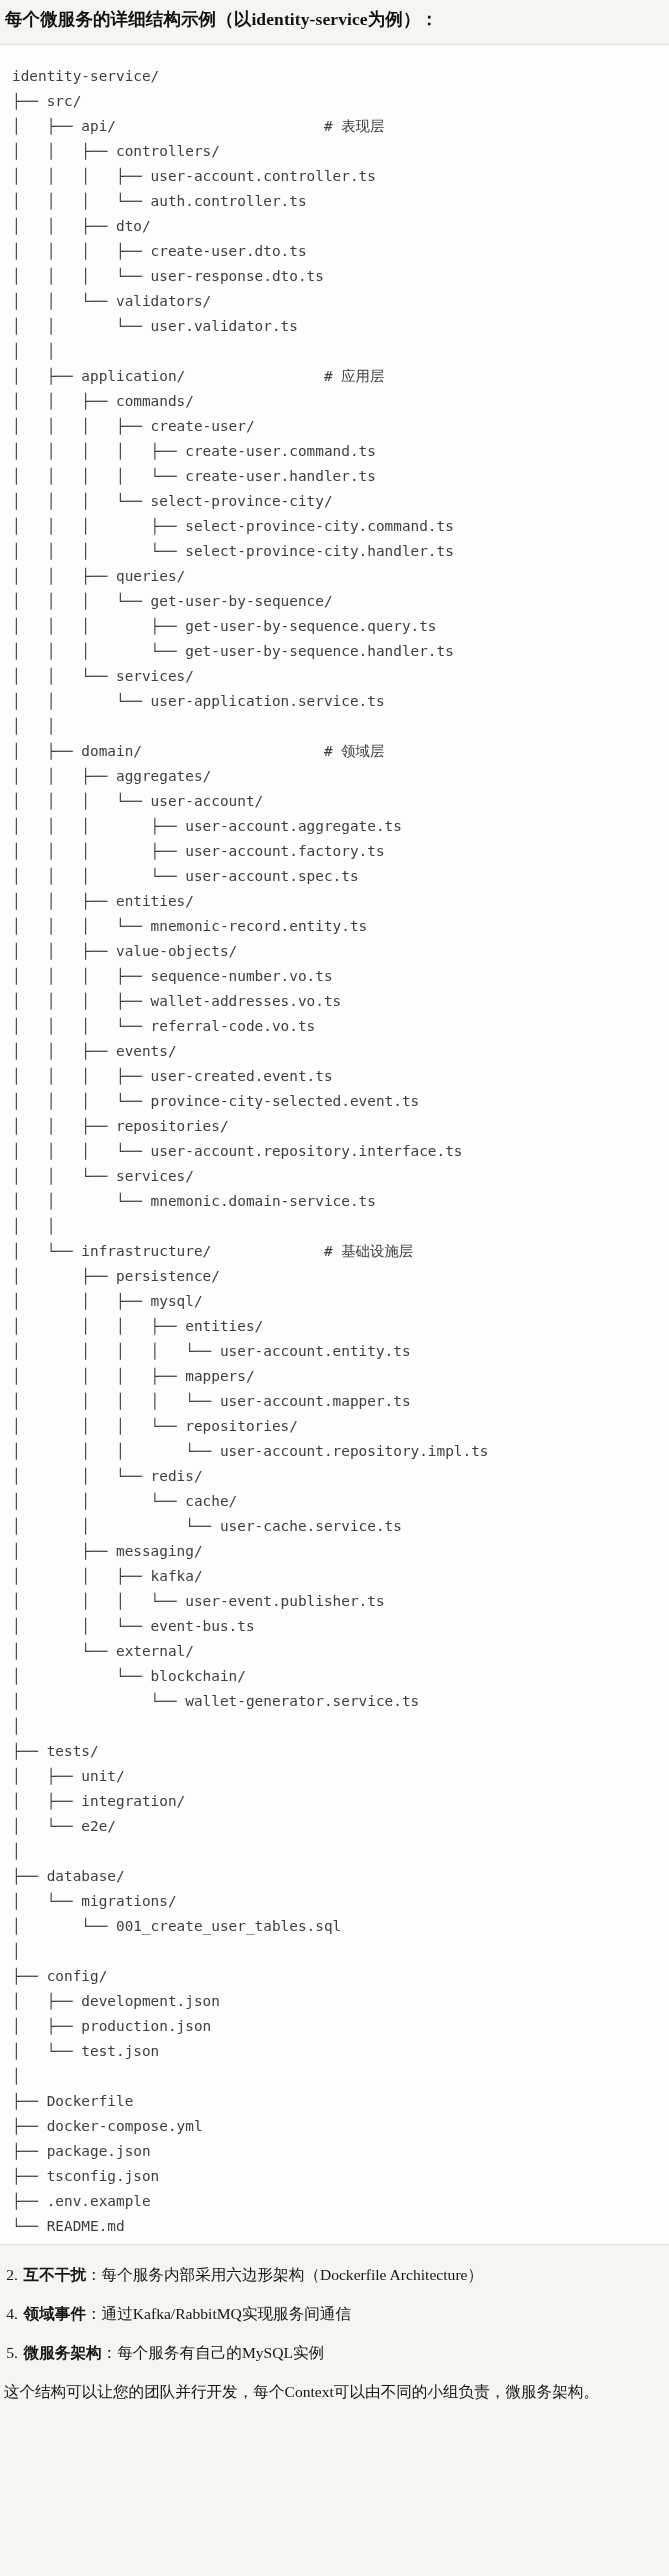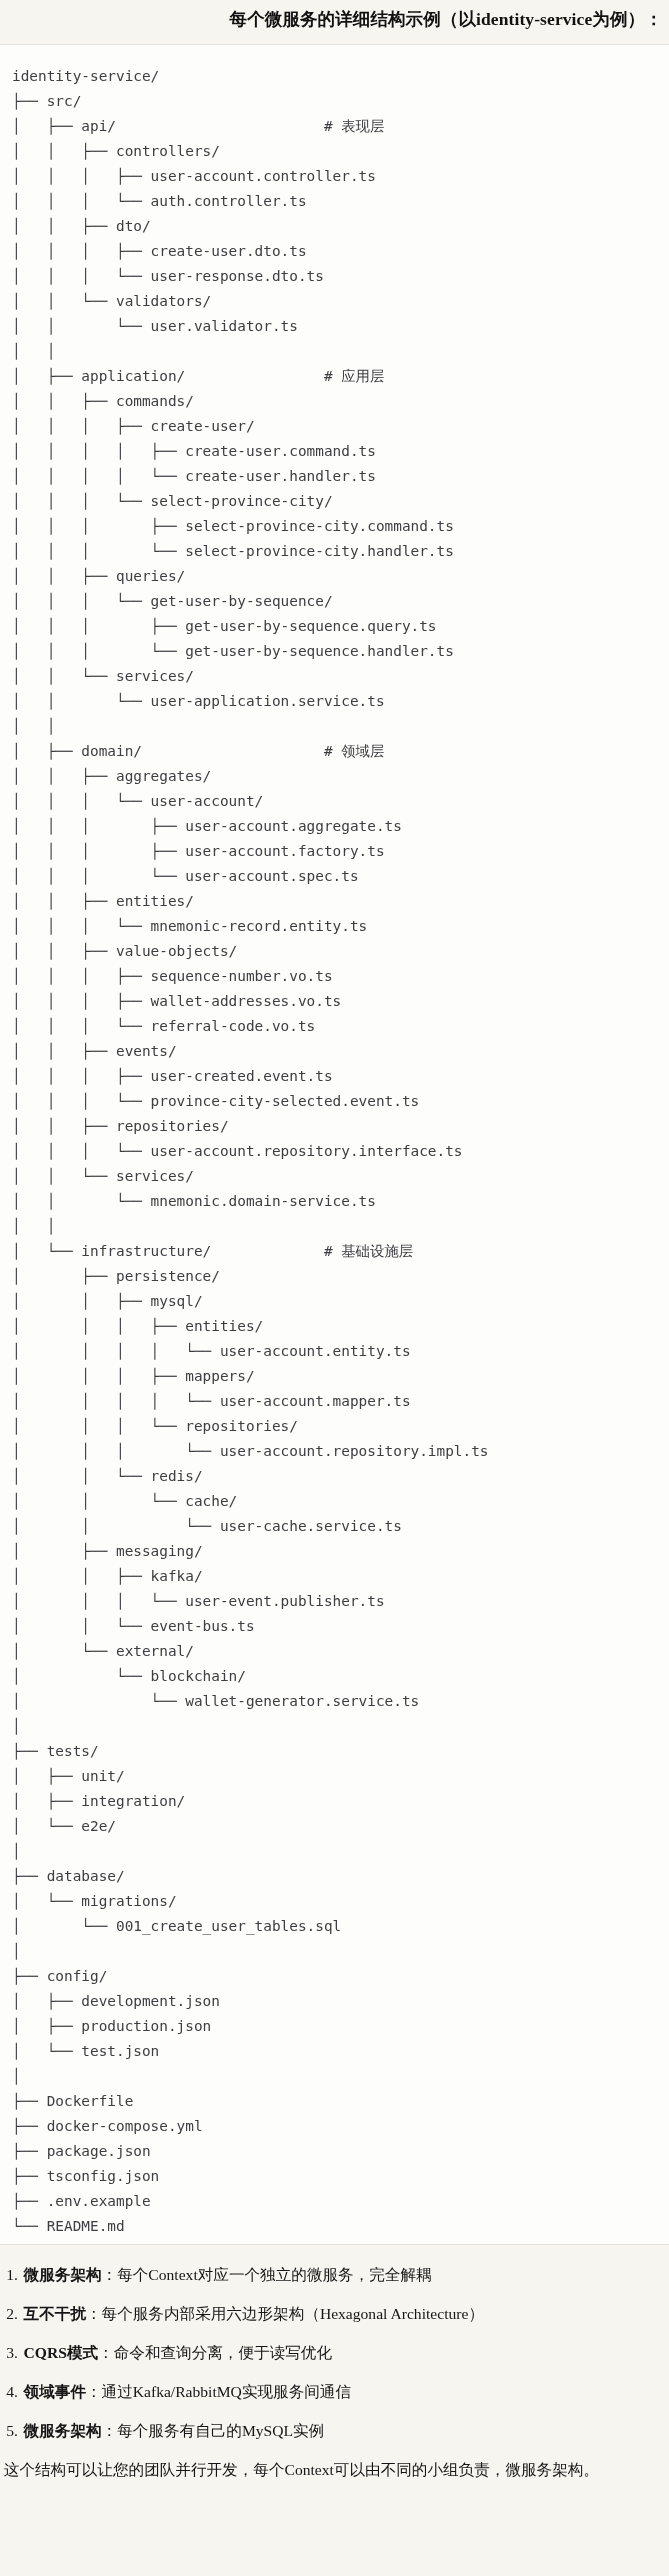--- a/index.html
+++ b/index.html
@@ -11,21 +11,20 @@
   body {
     height: 2576px;
     overflow: hidden;
     font-family: "Liberation Serif", "DejaVu Serif", serif;
     color: #161616;
   }
 
   
   .page-header {
     padding: 8.8px 6.3px 0 5px;
-    text-align: right;
   }
   .page-title {
     margin: 0 0 13.8px 0;
     font-size: 17.5px;
     line-height: 1.25;
     font-weight: 700;
     letter-spacing: 0.1px;
     color: #111111;
   }
 
@@ -177,22 +176,20 @@
 ├── docker-compose.yml
 ├── package.json
 ├── tsconfig.json
 ├── .env.example
 └── README.md</pre>
 </section>
 
 <section class="key-notes">
 
   <ol class="notes-list">
-    <li><span class="item-number">1.</span><span class="item-term">微服务架构</span><span class="item-colon">：</span><span class="item-desc">每个Context对应一个独立的微服务，完全解耦</span></li>
-    <li><span class="item-number">2.</span><span class="item-term">互不干扰</span><span class="item-colon">：</span><span class="item-desc">每个服务内部采用六边形架构（Hexagonal Architecture）</span></li>
-    <li><span class="item-number">3.</span><span class="item-term">CQRS模式</span><span class="item-colon">：</span><span class="item-desc">命令和查询分离，便于读写优化</span></li>
+    <li><span class="item-number">2.</span><span class="item-term">互不干扰</span><span class="item-colon">：</span><span class="item-desc">每个服务内部采用六边形架构（Dockerfile Architecture）</span></li>
     <li><span class="item-number">4.</span><span class="item-term">领域事件</span><span class="item-colon">：</span><span class="item-desc">通过Kafka/RabbitMQ实现服务间通信</span></li>
     <li><span class="item-number">5.</span><span class="item-term">微服务架构</span><span class="item-colon">：</span><span class="item-desc">每个服务有自己的MySQL实例</span></li>
   </ol>
 
   <p class="closing-paragraph">这个结构可以让您的团队并行开发，每个Context可以由不同的小组负责，微服务架构。</p>
 </section>
 
 
 </body></html>

